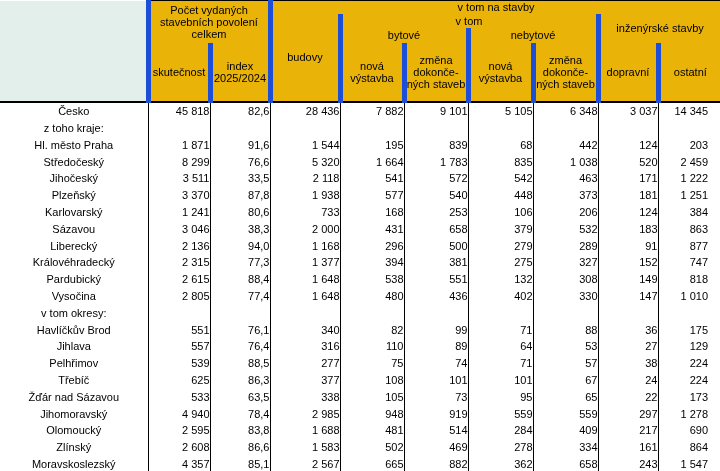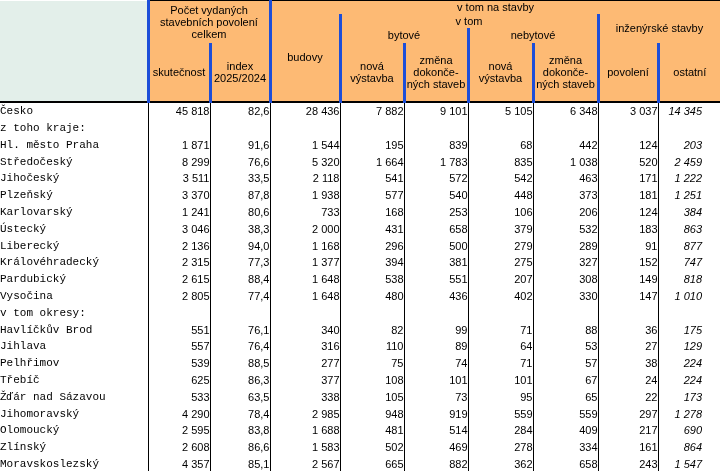--- a/index.html
+++ b/index.html
@@ -29,51 +29,50 @@
   }
   table.stat td, table.stat th {
     padding: 0;
     margin: 0;
     vertical-align: middle;
     font-weight: normal;
   }
 
   
   .hdr {
-    background: #fdba74;
+    background: #eab308;
     text-align: center;
     font-size: 11px;
     color: #000;
-    border-left: 3px solid #1d4ed8;
+    border-left: 5px solid #1d4ed8;
     border-right: 1px solid #000;
     padding: 1px 2px;
   }
   .hdr.topline { border-top: 1px solid #000; }
   .hdr-stub {
     background: #e3efea;
     border-left: none;
     border-right: 1px solid #000;
   }
 
   
   tr.datarow td { height: 16.8px; }
   td.lbl {
-    text-align: left;
+    text-align: center;
     padding-left: 6px;
     border-right: 1px solid #000;
     white-space: nowrap;
-    font-family: Liberation Mono, monospace;
   }
   td.num {
     text-align: right;
     padding-right: 5px;
     border-right: 1px solid #000;
     white-space: nowrap;
   }
-  td.num.last { border-right: none; padding-right: 18px; font-style: italic; }
+  td.num.last { border-right: none; padding-right: 12px; }
   .bold { font-weight: bold; }
   .ind1 { padding-left: 14px; }
   .ind2 { padding-left: 24px; }
   .thicktop td { border-top: 2px solid #000; }
   .caprow td { height: 14px; }
   .totalrow td { font-weight: bold; }
 </style>
 </head>
 <body>
 
@@ -111,21 +110,21 @@
         <td colspan="2" class="hdr" style="height:15px">nebytové</td>
       </tr>
 
       <tr>
         <td class="hdr" style="height:58px">skutečnost</td>
         <td class="hdr">index 2025/2024</td>
         <td class="hdr">nová výstavba</td>
         <td class="hdr">změna dokonče-ných staveb</td>
         <td class="hdr">nová výstavba</td>
         <td class="hdr">změna dokonče-ných staveb</td>
-        <td class="hdr">povolení</td>
+        <td class="hdr">dopravní</td>
         <td class="hdr" style="border-right:none">ostatní</td>
       </tr>
     </thead>
 
     <tbody id="tbody">
         <tr class="datarow thicktop totalrow">
           <td class="lbl bold">Česko</td>
           <td class="num bold">45 818</td>
           <td class="num bold">82,6</td>
           <td class="num bold">28 436</td>
@@ -202,21 +201,21 @@
           <td class="num">80,6</td>
           <td class="num">733</td>
           <td class="num">168</td>
           <td class="num">253</td>
           <td class="num">106</td>
           <td class="num">206</td>
           <td class="num">124</td>
           <td class="num last">384</td>
         </tr>
         <tr class="datarow">
-          <td class="lbl ind1">Ústecký</td>
+          <td class="lbl ind1">Sázavou</td>
           <td class="num">3 046</td>
           <td class="num">38,3</td>
           <td class="num">2 000</td>
           <td class="num">431</td>
           <td class="num">658</td>
           <td class="num">379</td>
           <td class="num">532</td>
           <td class="num">183</td>
           <td class="num last">863</td>
         </tr>
@@ -244,21 +243,21 @@
           <td class="num">152</td>
           <td class="num last">747</td>
         </tr>
         <tr class="datarow">
           <td class="lbl ind1">Pardubický</td>
           <td class="num">2 615</td>
           <td class="num">88,4</td>
           <td class="num">1 648</td>
           <td class="num">538</td>
           <td class="num">551</td>
-          <td class="num">207</td>
+          <td class="num">132</td>
           <td class="num">308</td>
           <td class="num">149</td>
           <td class="num last">818</td>
         </tr>
         <tr class="datarow">
           <td class="lbl ind1 bold">Vysočina</td>
           <td class="num bold">2 805</td>
           <td class="num bold">77,4</td>
           <td class="num bold">1 648</td>
           <td class="num bold">480</td>
@@ -335,21 +334,21 @@
           <td class="num bold">338</td>
           <td class="num bold">105</td>
           <td class="num bold">73</td>
           <td class="num bold">95</td>
           <td class="num bold">65</td>
           <td class="num bold">22</td>
           <td class="num last bold">173</td>
         </tr>
         <tr class="datarow">
           <td class="lbl ind1">Jihomoravský</td>
-          <td class="num">4 290</td>
+          <td class="num">4 940</td>
           <td class="num">78,4</td>
           <td class="num">2 985</td>
           <td class="num">948</td>
           <td class="num">919</td>
           <td class="num">559</td>
           <td class="num">559</td>
           <td class="num">297</td>
           <td class="num last">1 278</td>
         </tr>
         <tr class="datarow">

